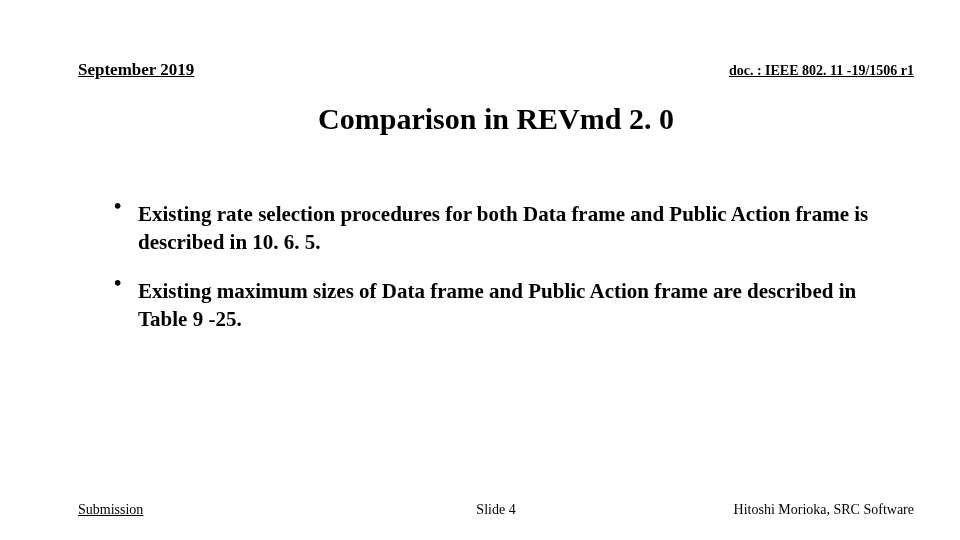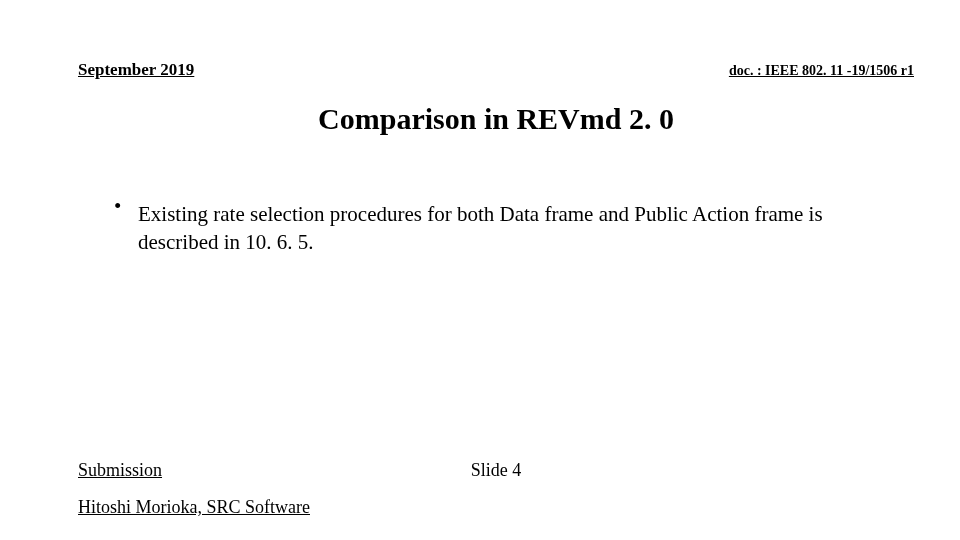--- a/index.html
+++ b/index.html
@@ -4,42 +4,43 @@
 <style>
   * { box-sizing: border-box; margin: 0; padding: 8px; }
   html, body { width: 960px; height: 540px; background: #fff; font-family: "Times New Roman", Times, serif; color: #000; }
   .slide { position: relative; width: 960px; height: 540px; }
   .header { position: absolute; top: 28px; left: 46px; right: 46px; display: flex; justify-content: space-between; align-items: baseline; }
   .header-left { font-size: 17px; font-weight: bold; text-decoration: underline; }
   .header-right { font-size: 14px; font-weight: bold; text-decoration: underline; }
   .title { position: absolute; top: 78px; left: 0; right: 0; text-align: center; font-size: 30px; font-weight: bold; }
   .body { position: absolute; top: 160px; left: 78px; right: 60px; }
   .bullet-list { list-style: none; }
-  .bullet-item { font-size: 21px; font-weight: normal; line-height: 1.35; margin-bottom: 4px; position: relative; padding-left: 28px; }
+  .bullet-item { font-size: 21px; font-weight: bold; line-height: 1.35; margin-bottom: 4px; position: relative; padding-left: 28px; }
   .bullet-item::before { content: "•"; position: absolute; left: 4px; top: 0; font-size: 21px; }
-  .footer { position: absolute; bottom: 22px; left: 46px; right: 46px; display: flex; justify-content: space-between; align-items: baseline; font-size: 18px; flex-direction: column; }
+  .footer { position: absolute; bottom: 22px; left: 46px; right: 46px; display: flex; justify-content: space-between; align-items: baseline; font-size: 14px; }
   .footer-left { text-decoration: underline; }
   .footer-center { position: absolute; left: 50%; transform: translateX(-50%); }
-  .footer-right { text-decoration: underline; }
+  .footer-right { }
 </style>
 </head>
 <body>
 
 <div class="slide">
 
   <div class="header">
     <span class="header-left">September 2019</span>
     <span class="header-right">doc. : IEEE 802. 11 -19/1506 r1</span>
   </div>
 
   <div class="title">Comparison in REVmd 2. 0</div>
 
   <div class="body">
     <ul class="bullet-list">
       <li class="bullet-item">Existing rate selection procedures for both Data frame and Public Action frame is described in 10. 6. 5.</li>
+      <li class="bullet-item">Existing maximum sizes of Data frame and Public Action frame are described in Table 9 -25.</li>
     </ul>
   </div>
 
   <div class="footer">
     <span class="footer-left">Submission</span>
     <span class="footer-center">Slide 4</span>
     <span class="footer-right">Hitoshi Morioka, SRC Software</span>
   </div>
 
 </div>

